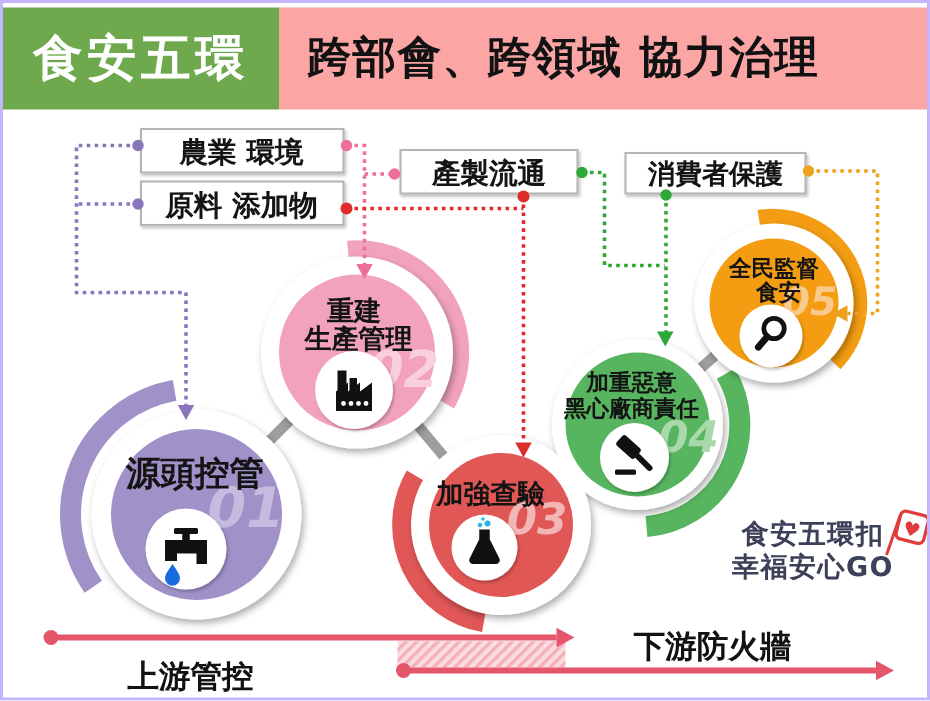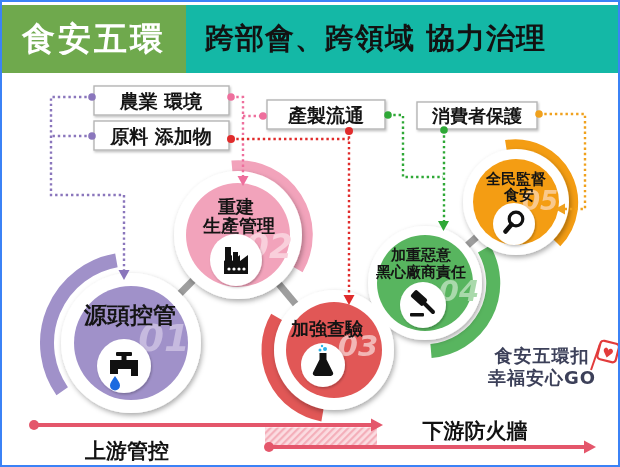--- a/index.html
+++ b/index.html
@@ -1,18 +1,18 @@
 <!DOCTYPE html>
 <html><head>
 <meta charset="utf-8">
 <style>
   html,body{margin:0;padding:0;background:#fff;}
   #slide{
     position:relative;width:620px;height:467px;overflow:hidden;
-    background:#ffffff;border:2px solid #3b82f6;box-sizing:border-box;
+    background:#ffffff;border:2px solid #c4b5fd;box-sizing:border-box;
     font-family:"DejaVu Sans",sans-serif;
   }
   .hdr-badge{
     position:absolute;left:0;top:3px;width:184px;height:68px;
     display:flex;align-items:center;justify-content:center;
     color:#fff;font-size:33px;font-weight:bold;letter-spacing:3px;
   }
   .hdr-title{
     position:absolute;left:184px;top:3px;width:434px;height:68px;
     display:flex;align-items:center;
@@ -26,21 +26,21 @@
   .num{font-family:"DejaVu Serif",serif;font-style:italic;font-weight:bold;}
   .botlbl{font-size:21px;font-weight:bold;fill:#121212;}
   .slogan{font-size:18px;font-weight:bold;letter-spacing:1px;}
 </style>
 </head>
 <body>
 
 <div id="slide">
 
   <div class="hdr-badge" style="background: rgb(111, 169, 77);">食安五環</div>
-  <div class="hdr-title" style="background: #14b8a6;">跨部會、跨領域 協力治理</div>
+  <div class="hdr-title" style="background: #fca5a5;">跨部會、跨領域 協力治理</div>
 
   <svg width="620" height="467" viewBox="0 0 620 467">
     <defs>
       <filter id="soft" x="-30%" y="-30%" width="160%" height="160%">
         <feDropShadow dx="1.5" dy="2.5" stdDeviation="2.5" flood-opacity="0.33"></feDropShadow>
       </filter>
       <filter id="boxsh" x="-30%" y="-30%" width="160%" height="160%">
         <feDropShadow dx="1" dy="1.5" stdDeviation="1" flood-opacity="0.25"></feDropShadow>
       </filter>
       <pattern id="hatch" width="5" height="5" patternUnits="userSpaceOnUse" patternTransform="rotate(45)">

